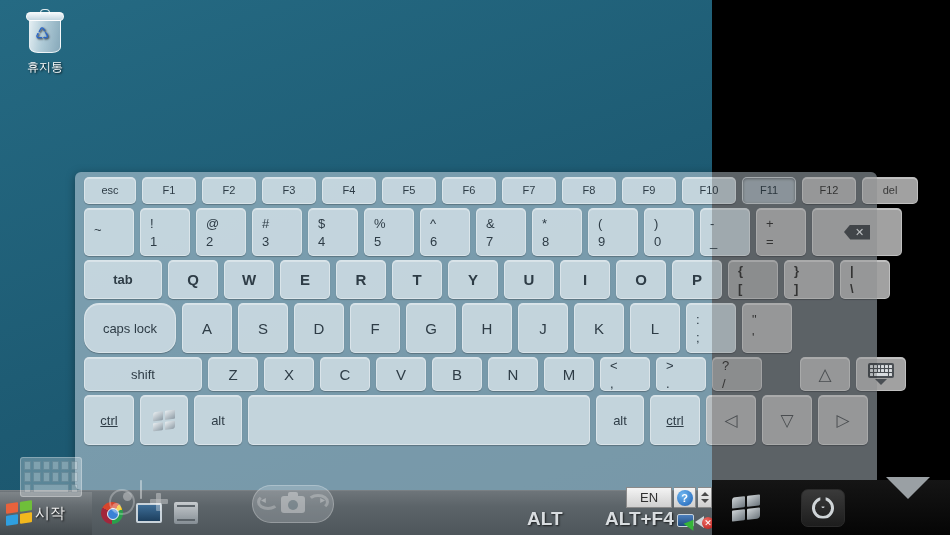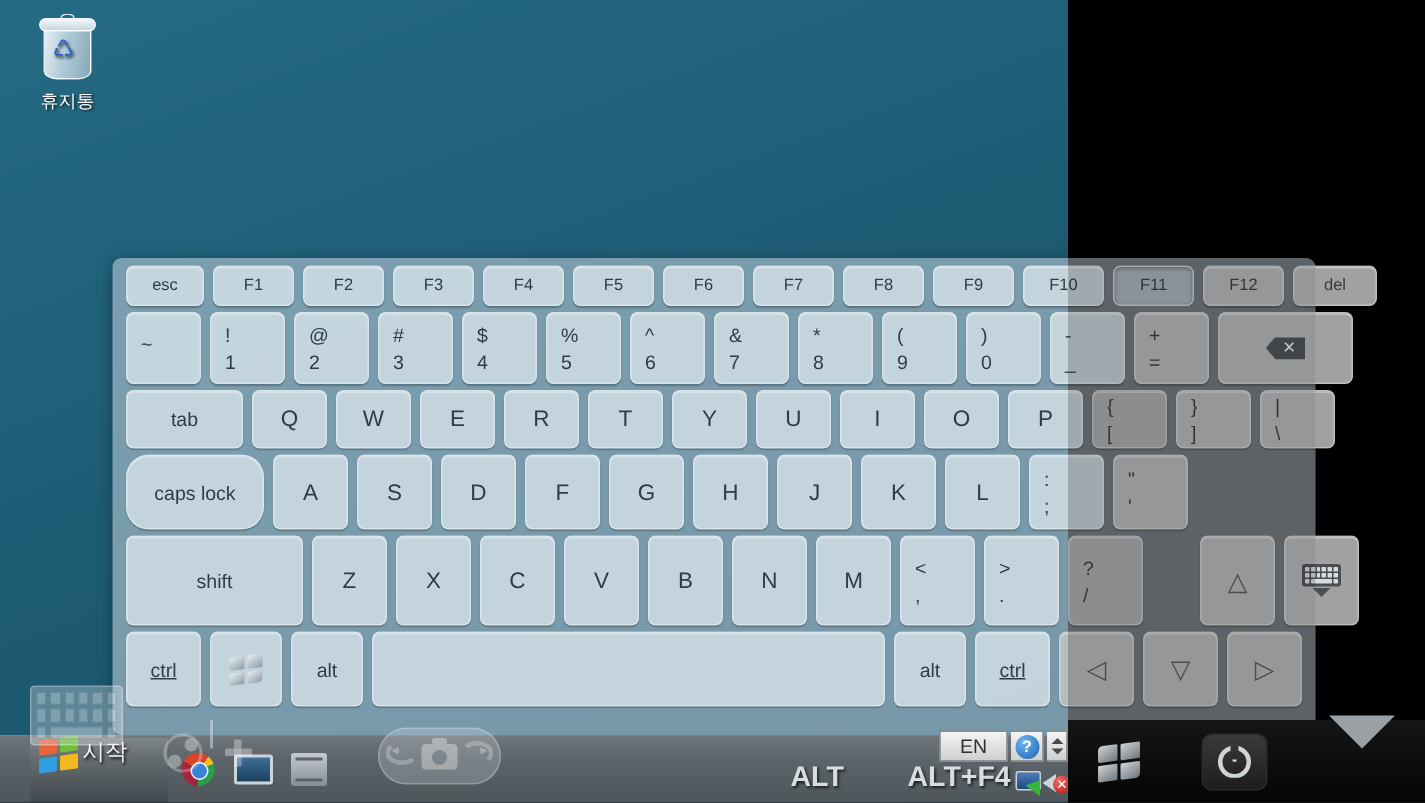--- a/index.html
+++ b/index.html
@@ -136,23 +136,23 @@
     justify-content: center;
     padding: 3px 0 3px 9px;
     font-size: 13px;
   }
   .key.dual .top { margin-bottom: 5px; }
   .key.alpha { font-size: 15px; }
   .key.word { font-size: 13px; }
 
   .row-fn { height: 27px; }
   .row-num { height: 48px; }
-  .row-q   { height: 39px; }
+  .row-q   { height: 39px; font-weight: bold; }
   .row-a   { height: 50px; }
-  .row-z   { height: 60px; }
+  .row-z   { height: 34px; }
   .row-ctl { height: 50px; }
 
   
   .w-esc { flex: 0 0 52px; }
   .w-fn  { flex: 0 0 54px; }
   .w-del { flex: 0 0 56px; }
   .w-num { flex: 0 0 50px; }
   .w-bsp { flex: 0 0 90px; }
   .w-tab { flex: 0 0 78px; }
   .w-alpha { flex: 0 0 50px; }
@@ -236,24 +236,23 @@
   #taskbar {
     position: absolute; left: 0; bottom: 0;
     width: 712px; height: 45px;
     background: linear-gradient(180deg, #6e757a 0%, #5c6469 35%, #4e565b 100%);
     border-top: 1px solid rgba(255,255,255,.25);
     display: flex; align-items: center;
   }
   #start-button {
     position: relative;
     width: 92px; height: 43px;
-    display: flex; gap: 3px;
+    display: flex; align-items: center; gap: 3px;
     padding-left: 6px;
     background: linear-gradient(180deg, rgba(255,255,255,.12), rgba(0,0,0,.15));
-    margin-left: 20px;
   }
   .start-orb {
     width: 26px; height: 22px;
     display: grid; grid-template-columns: 1fr 1fr; grid-template-rows: 1fr 1fr;
     gap: 2px; transform: skewY(-8deg);
   }
   .start-orb i { display: block; border-radius: 1px; }
   .start-orb i:nth-child(1) { background: #e8623c; }
   .start-orb i:nth-child(2) { background: #6fbf3a; }
   .start-orb i:nth-child(3) { background: #2f9fe0; }

